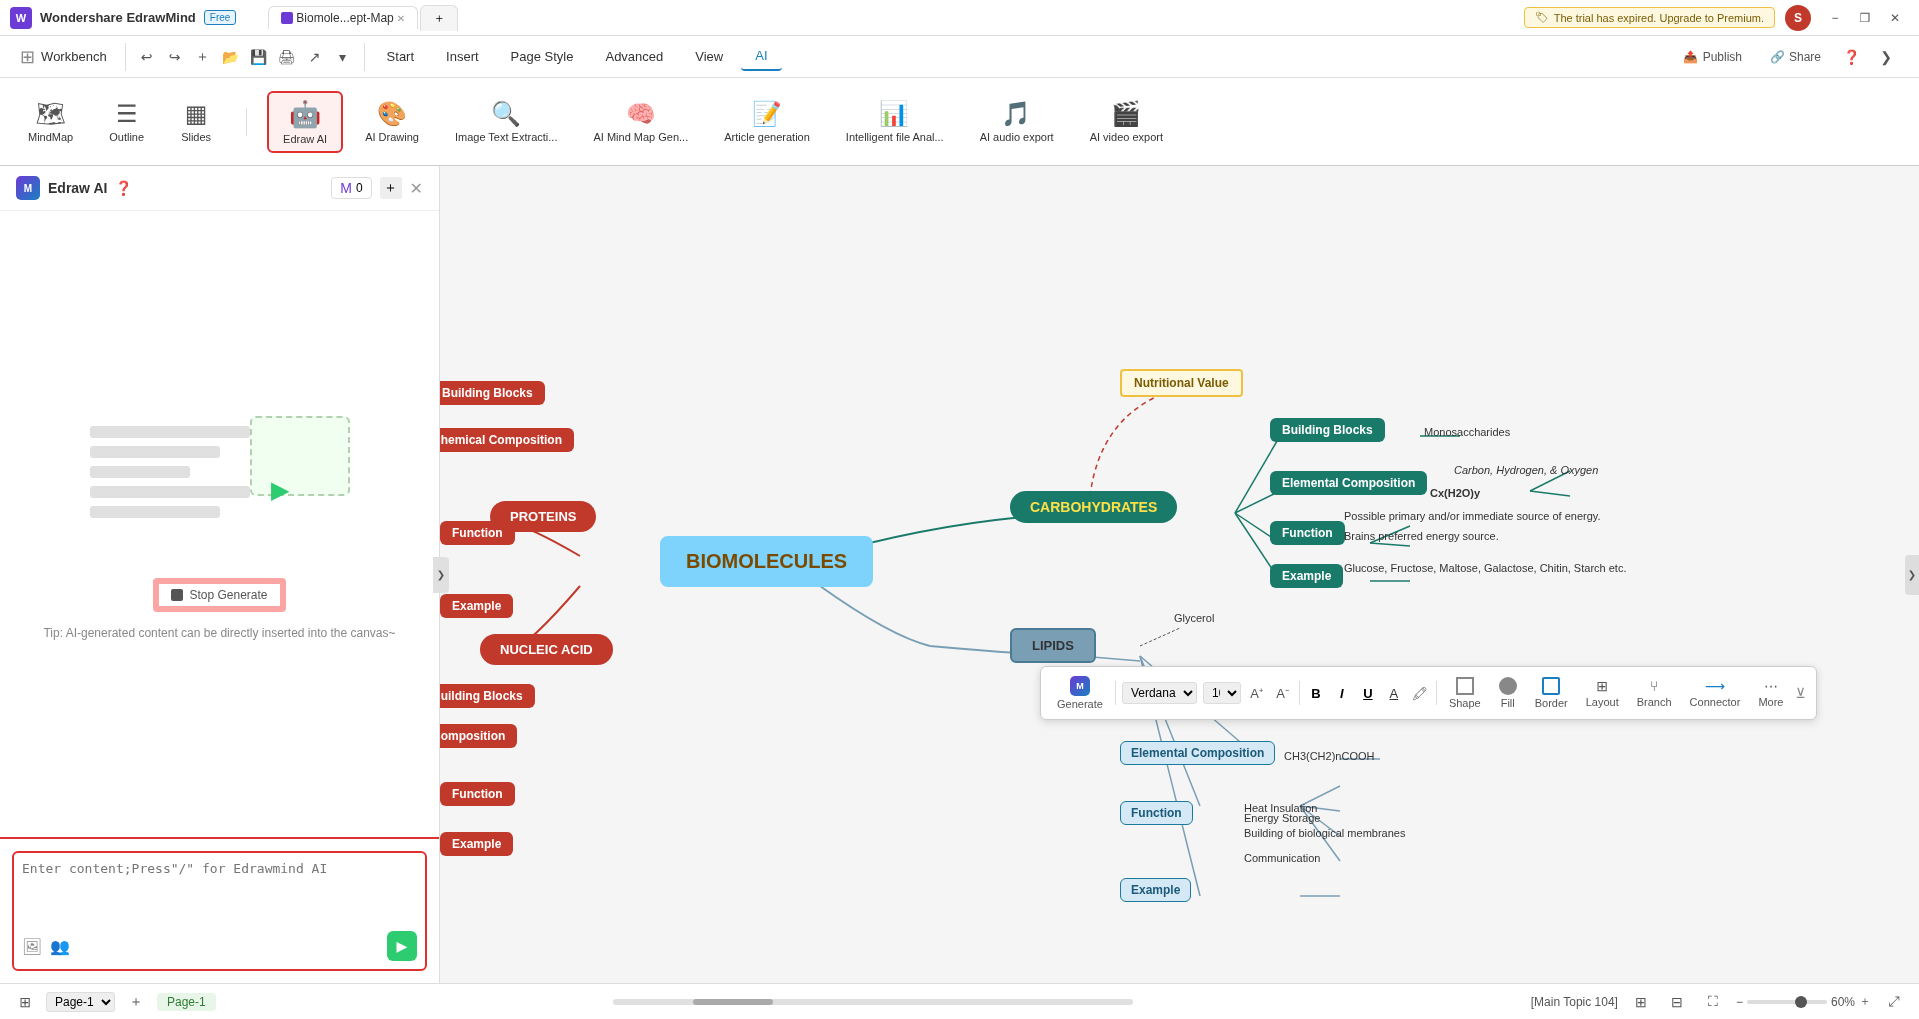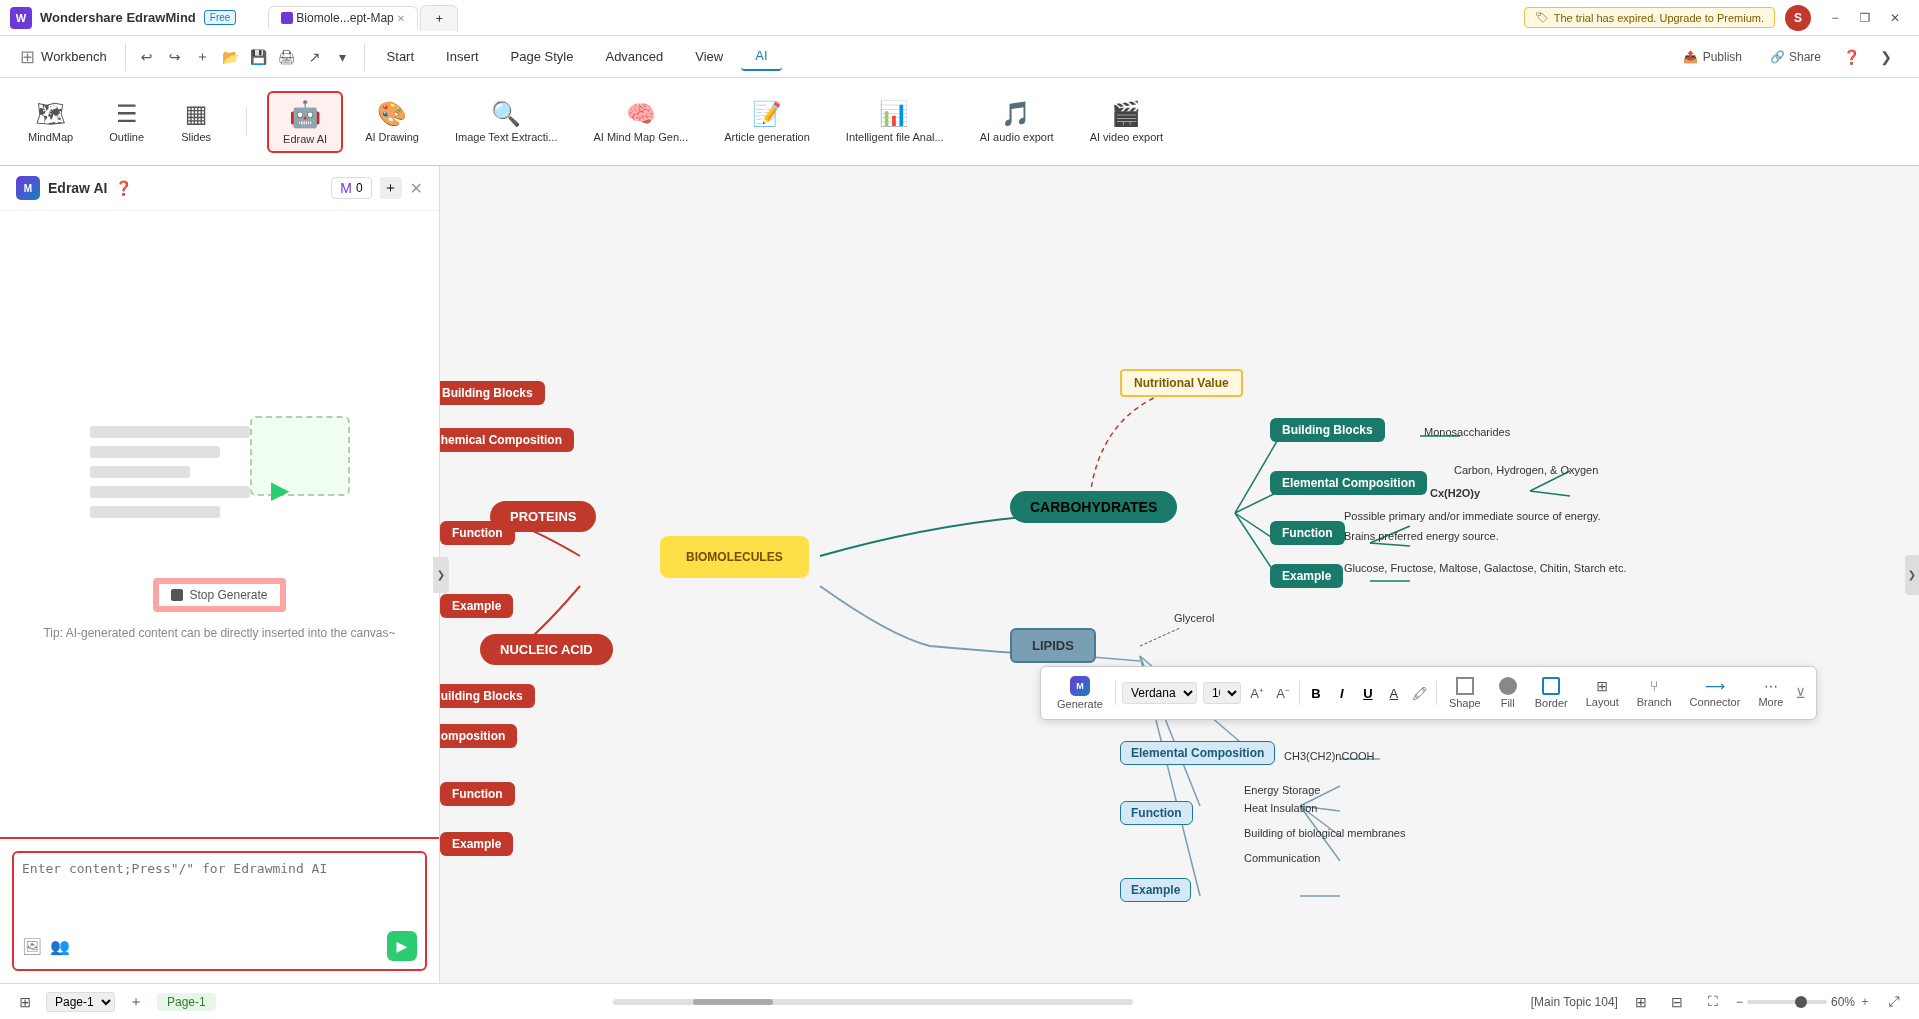--- a/index.html
+++ b/index.html
@@ -134,30 +134,30 @@
       border-radius: 6px;
       display: flex;
       align-items: center;
       justify-content: center;
       font-size: 13px;
       font-weight: 600;
       white-space: nowrap;
       padding: 6px 14px;
     }
     .node-central {
-      background: #fde047;
+      background: #7dd3fc;
       color: #7a4a00;
-      font-size: 12px;
+      font-size: 20px;
       font-weight: 700;
       padding: 14px 26px;
       border-radius: 8px;
     }
     .node-proteins { background: #c0392b; color: white; border-radius: 20px; padding: 8px 20px; font-size: 13px; }
     .node-nucleic { background: #c0392b; color: white; border-radius: 20px; padding: 8px 20px; font-size: 13px; }
-    .node-carbo { background: #1a7a6a; color: #000000; border-radius: 20px; padding: 8px 20px; font-size: 14px; align-items: flex-end; }
+    .node-carbo { background: #1a7a6a; color: #fde047; border-radius: 20px; padding: 8px 20px; font-size: 14px; align-items: flex-end; }
     .node-lipids { background: #7a9fb5; color: #333; border-radius: 6px; padding: 8px 20px; font-size: 13px; border: 2px solid #4a7a95; }
     .node-teal { background: #1a7a6a; color: white; border-radius: 6px; padding: 5px 12px; font-size: 12px; }
     .node-pink { background: #c0392b; color: white; border-radius: 6px; padding: 5px 12px; font-size: 12px; }
     .node-blue-outline { background: #d5e8f5; color: #1a5a7a; border-radius: 6px; padding: 4px 10px; font-size: 12px; border: 1px solid #1a7a9a; }
     .node-orange-outline { background: #fff8e1; color: #7a5c00; border-radius: 4px; padding: 5px 12px; font-size: 12px; border: 2px solid #f0c040; }
     .node-text { font-size: 11px; color: #333; background: transparent; border: none; white-space: nowrap; font-weight: 400; }
 
     
     #format-toolbar {
       position: absolute;
@@ -497,21 +497,21 @@
     <div class="node node-teal" style="left:830px;top:252px;">
       <span>Building Blocks</span>
     </div>
     <div class="node node-text" style="left:970px;top:254px;">
       <span>Monosaccharides</span>
     </div>
 
     <div class="node node-teal" style="left:830px;top:305px;">
       <span>Elemental Composition</span>
     </div>
-    <div class="node node-text" style="left:1000px;top:292px;">
+    <div class="node node-text" style="left:1000px;top:292px;font-style:italic;">
       <span>Carbon, Hydrogen, &amp; Oxygen</span>
     </div>
     <div class="node node-text" style="left:976px;top:315px;font-weight:bold;">
       <span>Cx(H2O)y</span>
     </div>
 
     <div class="node node-teal" style="left:830px;top:355px;">
       <span>Function</span>
     </div>
     <div class="node node-text" style="left:890px;top:338px;">
@@ -540,21 +540,21 @@
       <span>Elemental Composition</span>
     </div>
     <div class="node node-text" style="left:830px;top:578px;">
       <span>CH3(CH2)nCOOH</span>
     </div>
 
     <div class="node node-blue-outline" style="left:680px;top:635px;">
       <span>Function</span>
     </div>
 
-    <div class="node node-text" style="left:790px;top:612px;">
+    <div class="node node-text" style="left:790px;top:640px;">
       <span>Energy Storage</span>
     </div>
     <div class="node node-text" style="left:790px;top:630px;">
       <span>Heat Insulation</span>
     </div>
     <div class="node node-text" style="left:790px;top:655px;">
       <span>Building of biological membranes</span>
     </div>
     <div class="node node-text" style="left:790px;top:680px;">
       <span>Communication</span>

